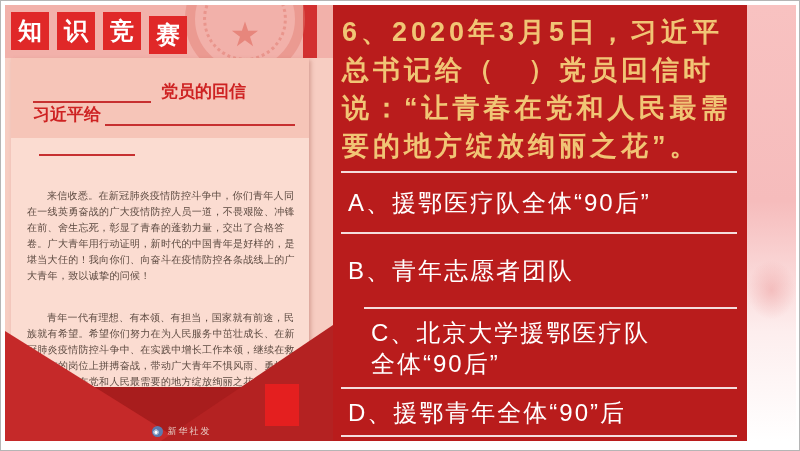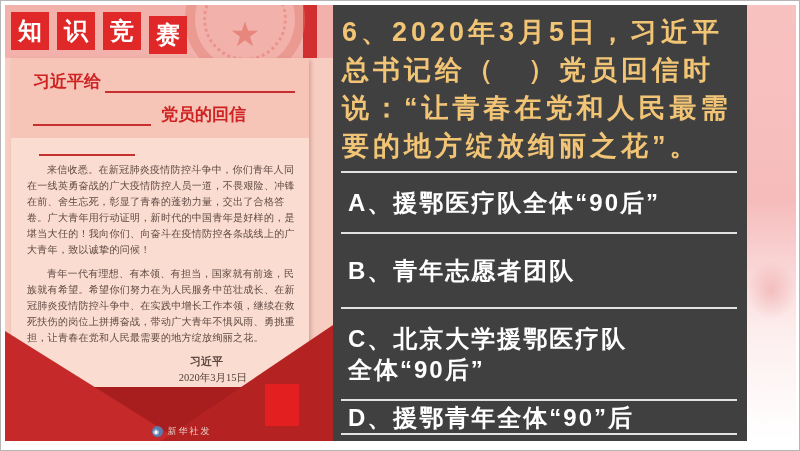--- a/index.html
+++ b/index.html
@@ -58,21 +58,21 @@
   .h-blank2 { width:118px; border-bottom:2px solid #c73030; height:4px; margin-right:10px; }
   .addressee-blank {
     width:96px; border-bottom:2px solid #c73030; height:10px;
     margin:8px 0 2px 28px;
   }
   .letter-body {
     padding:4px 14px 0 16px; color:#5d4a41;
     font-family:"DejaVu Serif", serif;
     font-size:10px; line-height:16px; letter-spacing:0.3px;
   }
-  .letter-body p { text-indent:2em; margin-bottom:8px; }
+  .letter-body p { text-indent:2em; margin-bottom:8px;margin-top:26px; }
   .sign-name {
     text-align:right; padding-right:86px; color:#5d4a41;
     font-family:"DejaVu Serif", serif; font-size:11px; font-weight:bold;
   }
   .sign-date {
     text-align:right; padding-right:62px; color:#4e3f38;
     font-family:Liberation Serif, serif; font-size:10.5px; margin-top:2px;
   }
 
   
@@ -99,38 +99,38 @@
   }
   .credit-logo {
     width:11px; height:11px; border-radius:50%; background:#5b7aae;
     margin-right:5px; display:flex; align-items:center; justify-content:center;
     color:#ffffff; font-size:7px; line-height:11px;
   }
 
   
   .quiz-panel {
     position:absolute; left:332px; top:4px; width:414px; height:436px;
-    background:#404040; overflow:hidden;
+    background:#b91c1c; overflow:hidden;
   }
   .question {
     padding:8px 4px 0 9px; color:#f1c575; font-weight:bold;
     font-size:27px; line-height:38px; letter-spacing:4px;
   }
-  .options { margin:6px 10px 0 8px;font-weight:bold; }
+  .options { margin:6px 10px 0 8px; }
   .option-row {
     display:flex; align-items:center;
     border-top:2px solid rgba(255,255,255,0.85);
     color:#ffffff; font-size:24px; letter-spacing:2px;
     padding-left:7px;
   }
   .option-row .option-label { white-space:pre-line; line-height:31px; }
   .row-a { height:61px; }
   .row-b { height:75px; }
-  .row-c { height:92px; }
-  .row-d { height:36px; border-bottom:2px solid rgba(255,255,255,0.85); }
+  .row-c { height:80px;margin-left:23px; }
+  .row-d { height:50px; border-bottom:2px solid rgba(255,255,255,0.85); }
 
   
   .right-strip {
     position:absolute; left:746px; top:4px; width:49px; height:436px;
     background:linear-gradient(180deg, #f8c2c1 0%, #f6bcbc 45%, #fdeeee 75%, #ffffff 100%);
   }
   .right-strip .mist {
     position:absolute; left:0; top:255px; width:49px; height:60px;
     background:radial-gradient(ellipse at 50% 50%, rgba(235,150,150,0.45), rgba(235,150,150,0) 70%);
   }
@@ -152,28 +152,28 @@
       <div class="badges">
         <div class="badge">知</div>
         <div class="badge">识</div>
         <div class="badge">竞</div>
         <div class="badge">赛</div>
       </div>
     </div>
 
     <div class="paper">
       <div class="paper-header">
+        <div class="h-row h-row2">
+          <span class="h-blank2"></span>
+          <span>党员的回信</span>
+        </div>
         <div class="h-row">
           <span>习近平给</span>
           <span class="h-blank1"></span>
         </div>
-        <div class="h-row h-row2">
-          <span class="h-blank2"></span>
-          <span>党员的回信</span>
-        </div>
       </div>
 
       <div class="addressee-blank"></div>
 
       <div class="letter-body">
         <p>来信收悉。在新冠肺炎疫情防控斗争中，你们青年人同在一线英勇奋战的广大疫情防控人员一道，不畏艰险、冲锋在前、舍生忘死，彰显了青春的蓬勃力量，交出了合格答卷。广大青年用行动证明，新时代的中国青年是好样的，是堪当大任的！我向你们、向奋斗在疫情防控各条战线上的广大青年，致以诚挚的问候！</p>
         <p>青年一代有理想、有本领、有担当，国家就有前途，民族就有希望。希望你们努力在为人民服务中茁壮成长、在新冠肺炎疫情防控斗争中、在实践中增长工作本领，继续在救死扶伤的岗位上拼搏奋战，带动广大青年不惧风雨、勇挑重担，让青春在党和人民最需要的地方绽放绚丽之花。</p>
       </div>
 
       <div class="sign-name">习近平</div>

